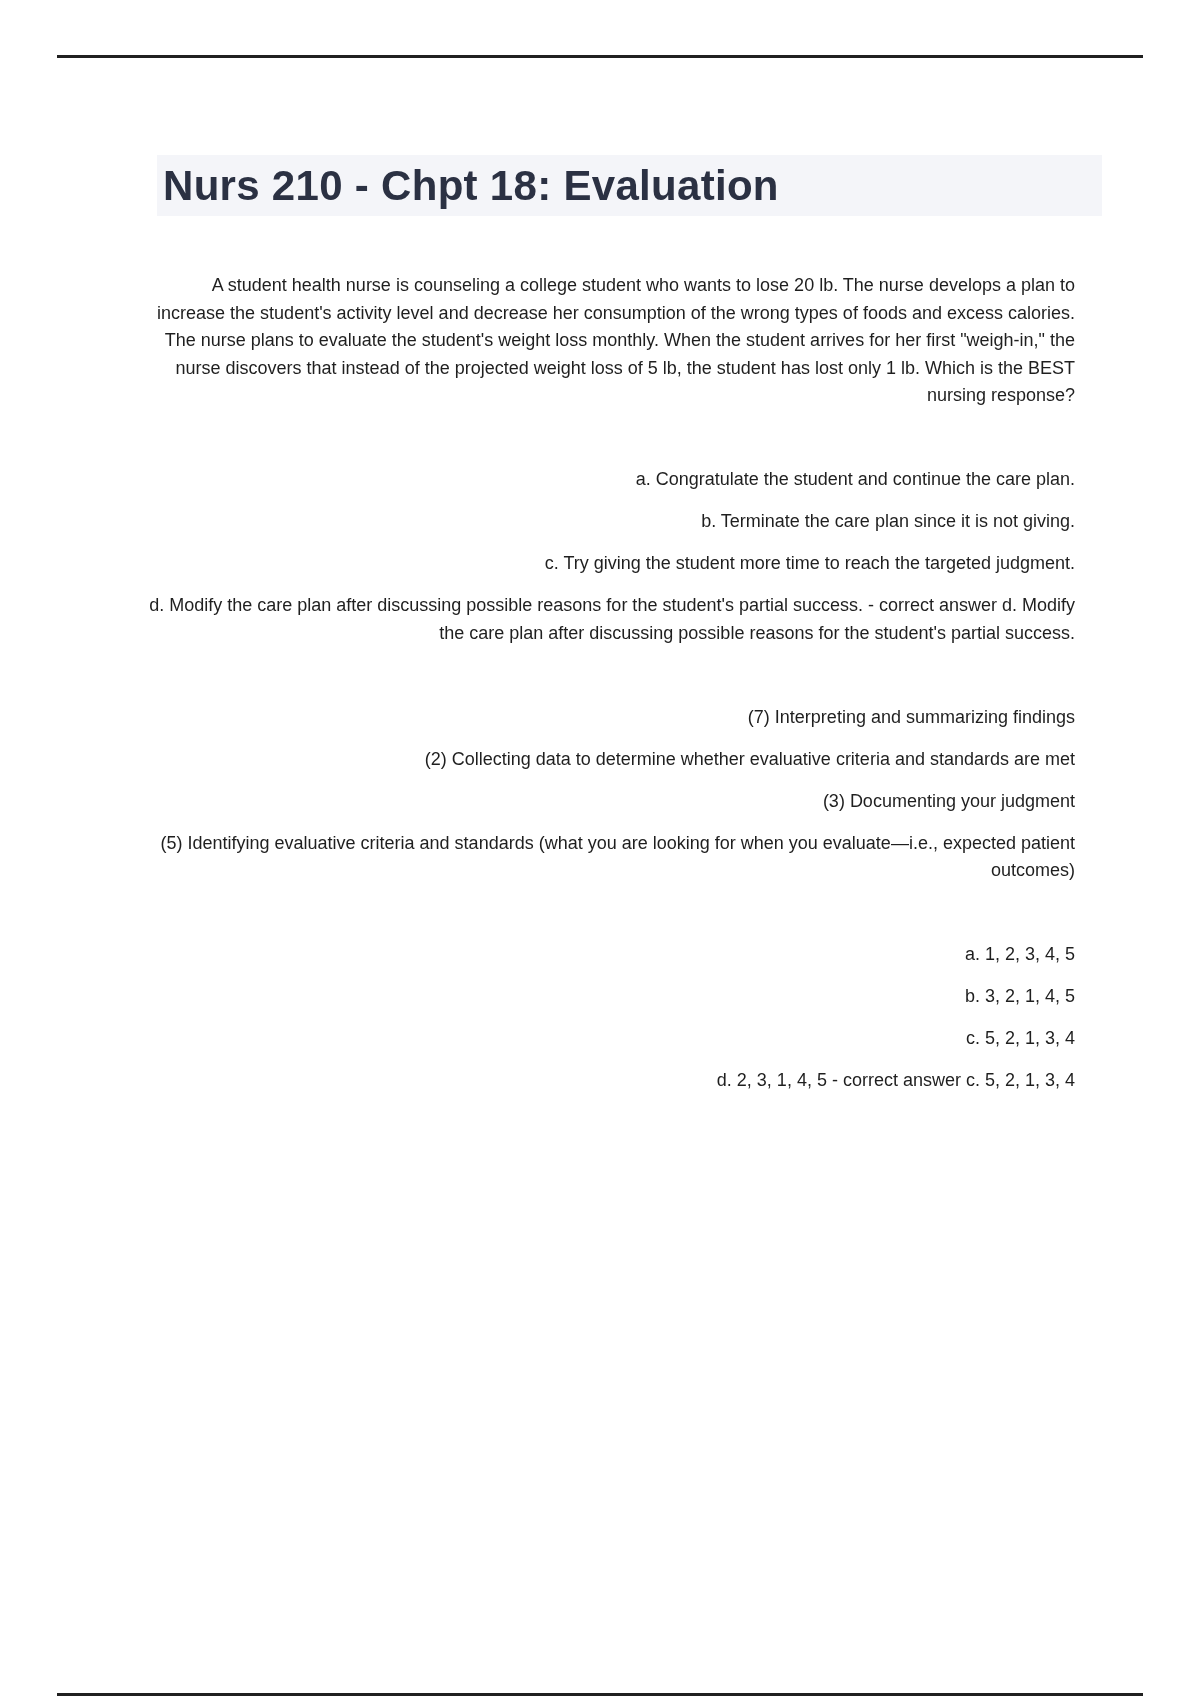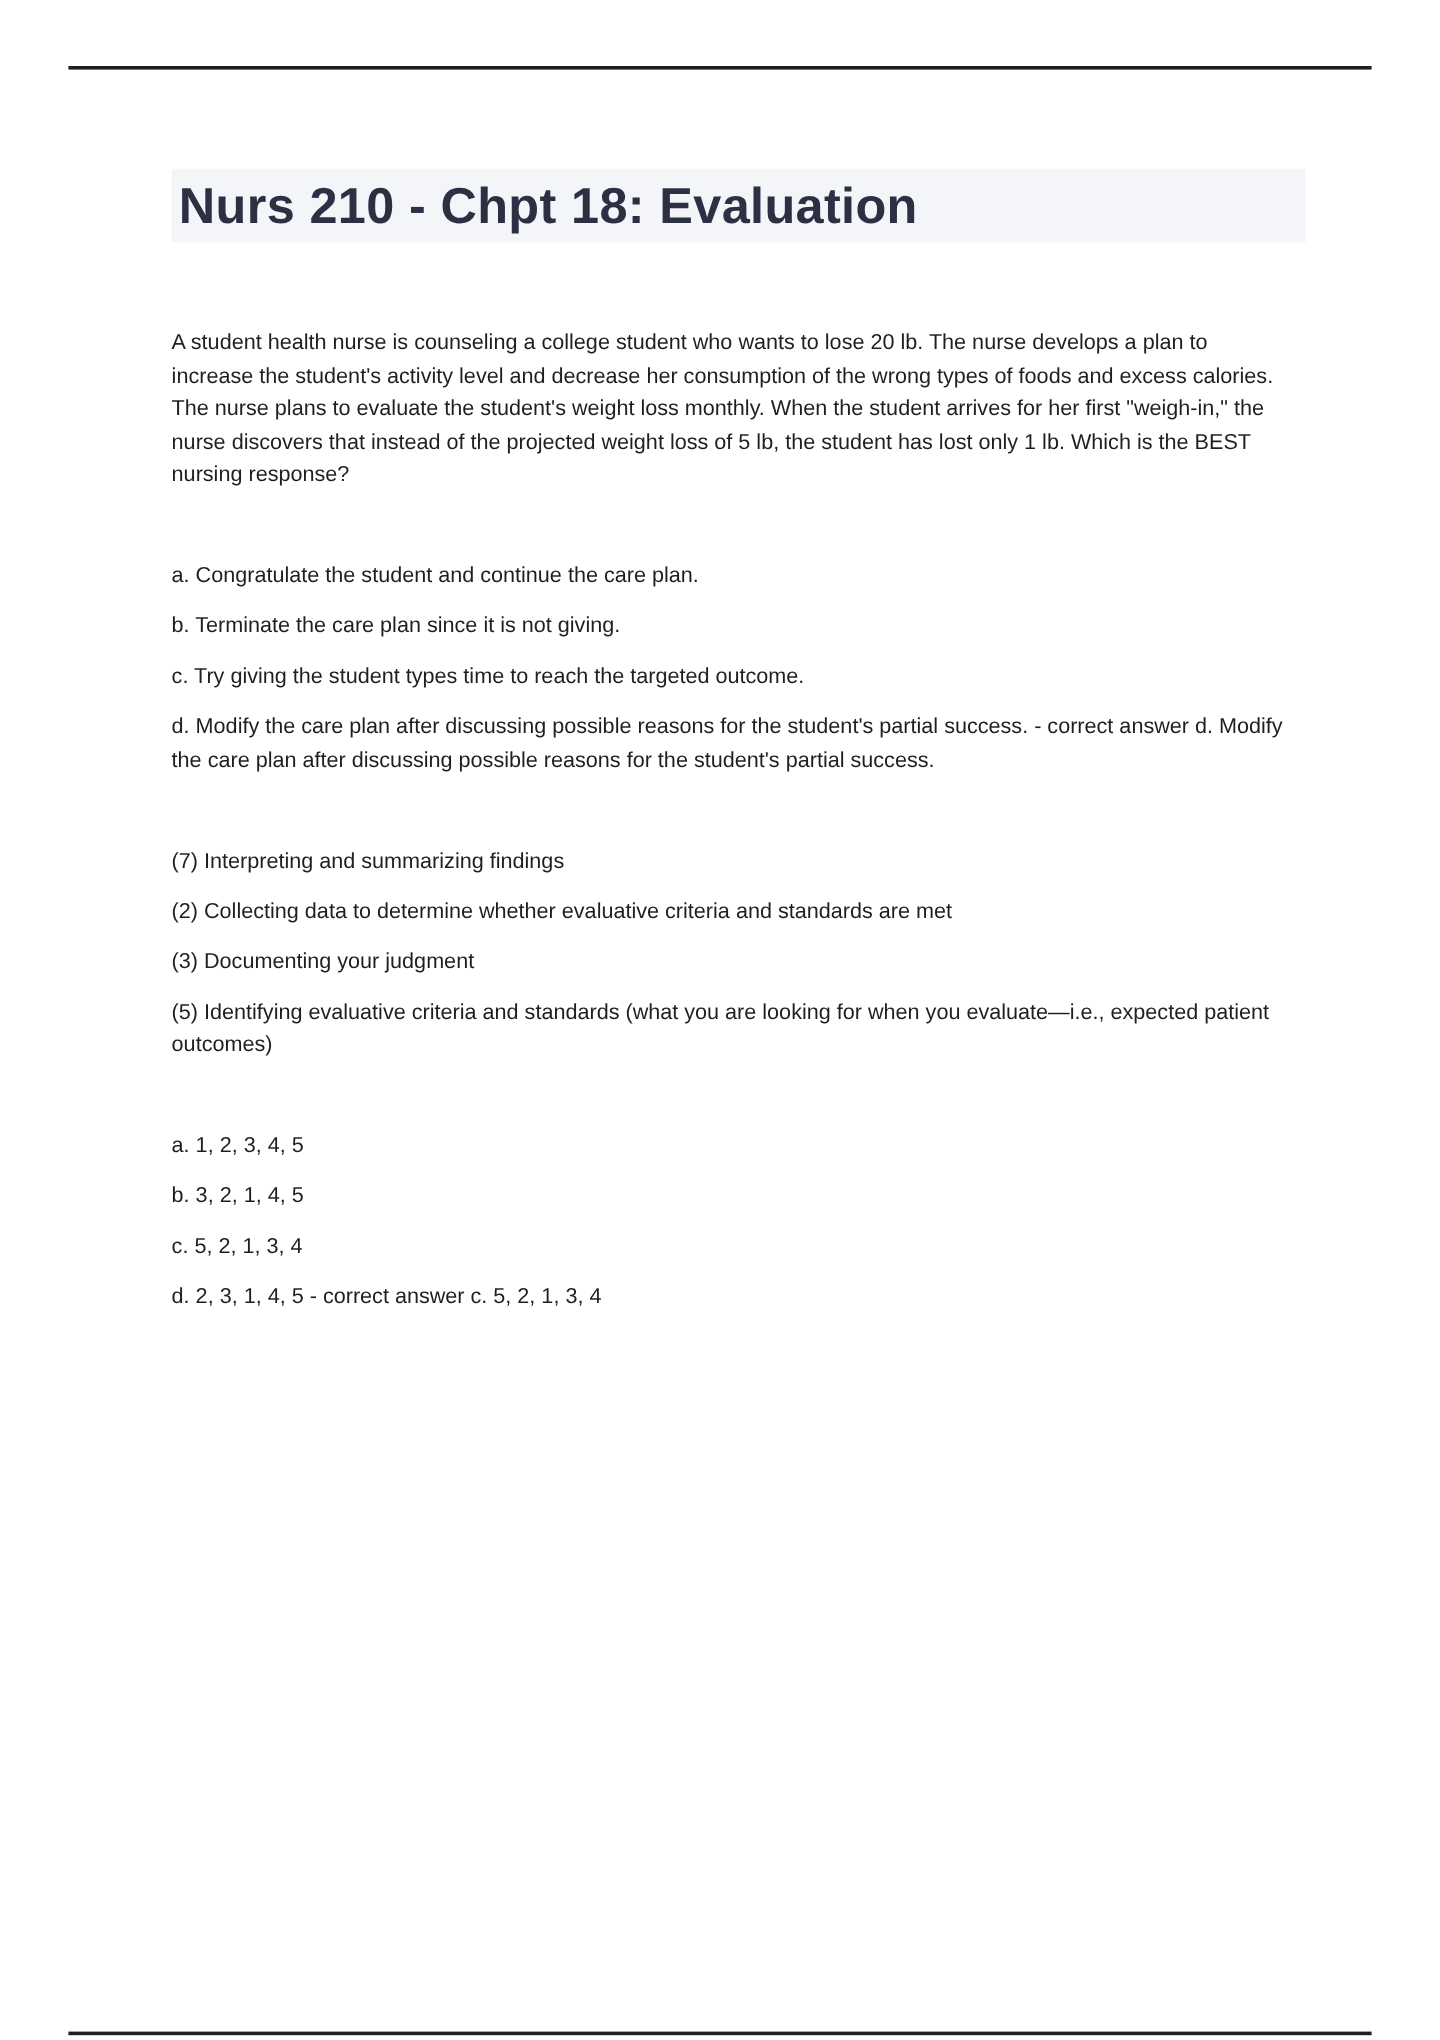--- a/index.html
+++ b/index.html
@@ -21,59 +21,59 @@
   }
   .rule-top{top:55px;}
   .rule-bottom{top:1693px;}
   .title{
     position:absolute;
     top:141px;
     left:143px;
     width:945px;
     height:61px;
     line-height:61px;
-    margin:0;
+    margin:14px;
     background:#f4f5f9;
     color:#2b3143;
     font-size:42px;
     font-weight:bold;
     padding-left:6px;
     box-sizing:border-box;
     letter-spacing:0.3px;
     white-space:nowrap;
   }
   .content{
     position:absolute;
     top:272px;
     left:143px;
     width:932px;
     font-size:18px;
     line-height:27.5px;
   }
-  .content p{margin:0 0 14.5px 0;}
+  .content p{margin:0 0 14.5px 0;text-align:right;}
   .gap{height:42px;}
 </style>
 </head>
 <body>
 
 <div class="page">
 
   <div class="rule rule-top"></div>
 
   <h1 class="title">Nurs 210 - Chpt 18: Evaluation</h1>
 
   <div class="content">
 
     <p>A student health nurse is counseling a college student who wants to lose 20 lb. The nurse develops a plan to increase the student's activity level and decrease her consumption of the wrong types of foods and excess calories. The nurse plans to evaluate the student's weight loss monthly. When the student arrives for her first "weigh-in," the nurse discovers that instead of the projected weight loss of 5 lb, the student has lost only 1 lb. Which is the BEST nursing response?</p>
 
     <div class="gap"></div>
 
     <p>a. Congratulate the student and continue the care plan.</p>
     <p>b. Terminate the care plan since it is not giving.</p>
-    <p>c. Try giving the student types time to reach the targeted outcome.</p>
+    <p>c. Try giving the student more time to reach the targeted judgment.</p>
     <p>d. Modify the care plan after discussing possible reasons for the student's partial success. - correct answer d. Modify the care plan after discussing possible reasons for the student's partial success.</p>
 
     <div class="gap"></div>
 
     <p>(7) Interpreting and summarizing findings</p>
     <p>(2) Collecting data to determine whether evaluative criteria and standards are met</p>
     <p>(3) Documenting your judgment</p>
     <p>(5) Identifying evaluative criteria and standards (what you are looking for when you evaluate—i.e., expected patient outcomes)</p>
 
     <div class="gap"></div>

